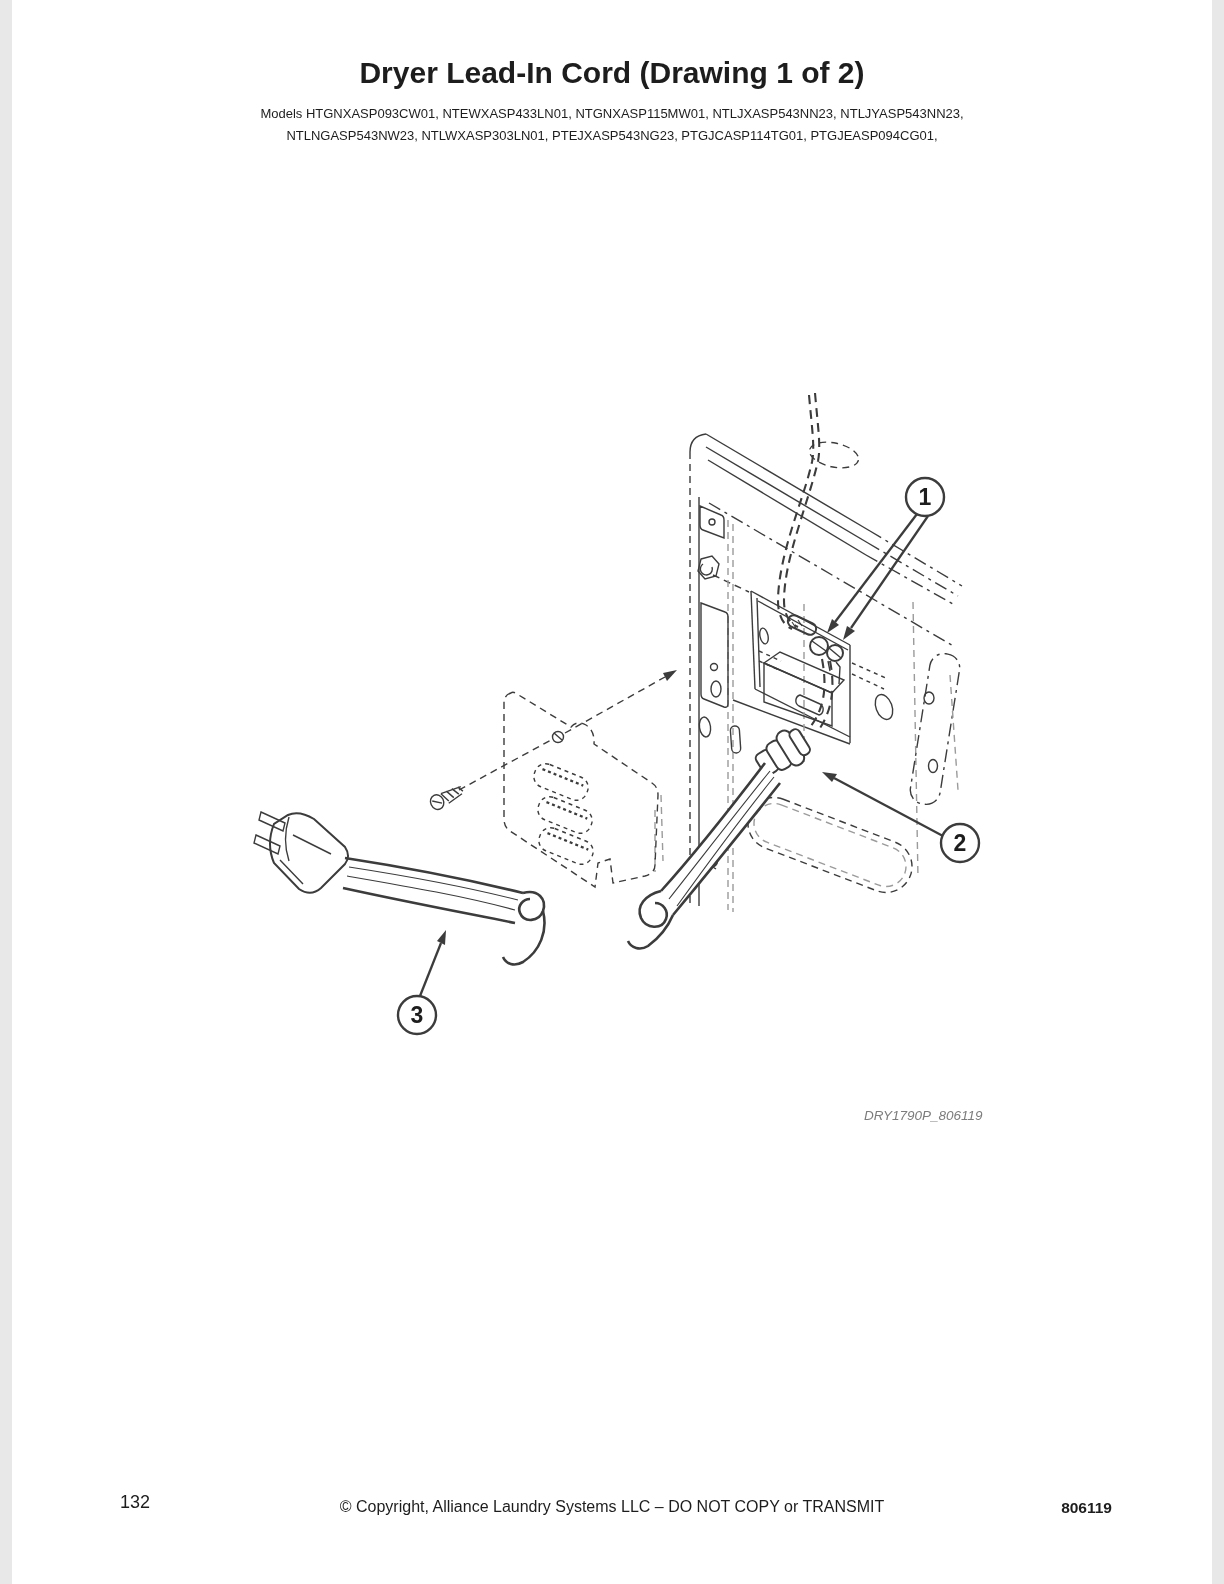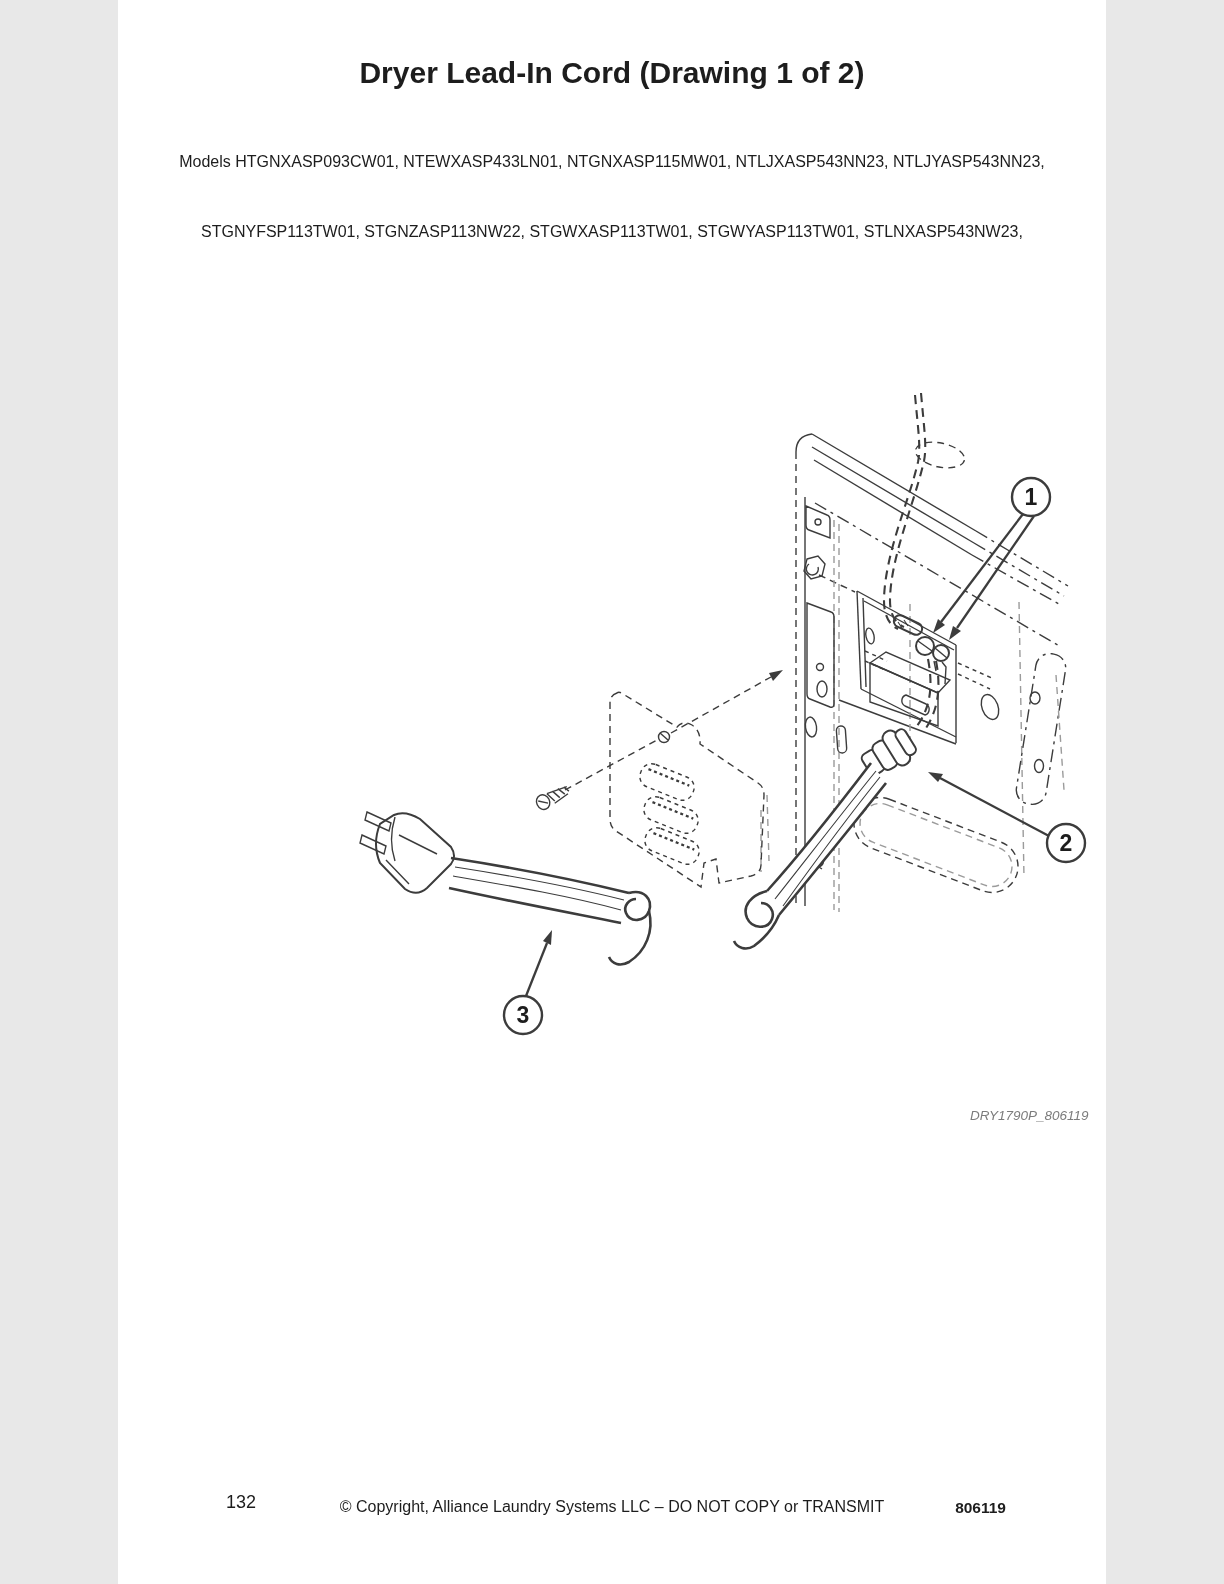--- a/index.html
+++ b/index.html
@@ -1,32 +1,32 @@
 <!DOCTYPE html>
 <html style="--line: #3c3c3c; --line_light: #9b9b9b; --ink: #1d1d1d; --paper: #ffffff; --text_muted: #7c7c7c;"><head>
 <meta charset="utf-8">
 <style>
   :root{
     --line:#3c3c3c; --line_light:#9b9b9b; --ink:#1d1d1d; --paper:#ffffff; --text_muted:#7c7c7c;
   }
   html,body{margin:0;padding:0;background:#e8e8e8;}
   .page{
-    position:relative; width:988px; height:1584px; margin:0 auto;
+    position:relative; width:1200px; height:1584px; margin:0 auto;
     background:var(--paper); overflow:hidden;
     font-family:"Liberation Sans", sans-serif; color:var(--ink);
   }
   .page-title{
     position:absolute; top:56px; left:0; right:0; margin:0;
     text-align:center; font-size:30px; font-weight:bold; letter-spacing:0;
   }
   .models{
     position:absolute; top:103px; left:0; right:0; text-align:center;
   }
   .models .mline{
-    font-size:16px; line-height:21.7px; white-space:nowrap;margin-top:48px;
+    font-size:13px; line-height:21.7px; white-space:nowrap;
   }
   .diagram-svg{ position:absolute; left:0; top:0; width:1224px; height:1584px; }
 
   
   .ln{ stroke:var(--line); fill:none; }
   .lt{ stroke:var(--line_light); }
   .thin{ stroke-width:1.4; }
   .hair{ stroke-width:1.1; }
   .md{ stroke-width:2; }
   .thick{ stroke-width:2.6; }
@@ -50,21 +50,21 @@
 </style>
 </head>
 <body>
 
 <div class="page">
 
   <h1 class="page-title">Dryer Lead-In Cord (Drawing 1 of 2)</h1>
 
   <div class="models">
     <div class="mline">Models HTGNXASP093CW01, NTEWXASP433LN01, NTGNXASP115MW01, NTLJXASP543NN23, NTLJYASP543NN23,</div>
-    <div class="mline">STGNYFSP113TW01, STGNZASP113NW22, STGWXASP113TW01, STGWYASP113TW01, STLNXASP543NW23,</div>
+    <div class="mline">NTLNGASP543NW23, NTLWXASP303LN01, PTEJXASP543NG23, PTGJCASP114TG01, PTGJEASP094CG01,</div>
   </div>
 
   <svg class="diagram-svg" viewBox="0 0 1224 1584">
 
     <g class="ln thin">
       <path d="M678,452 Q678,436 694,434"></path>
       <path class="dash" d="M678,452 L678,907"></path>
       <path d="M694,434 L858,531"></path>
       <path d="M694,447 L856,543"></path>
       <path d="M696,460 L854,555"></path>

